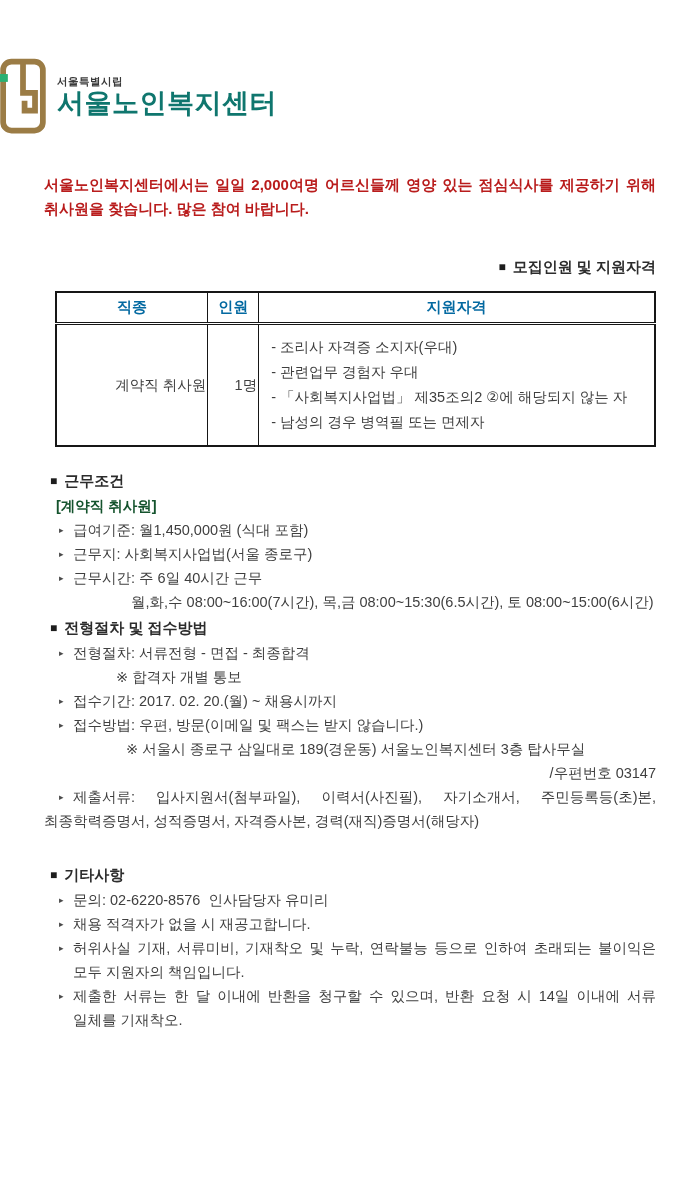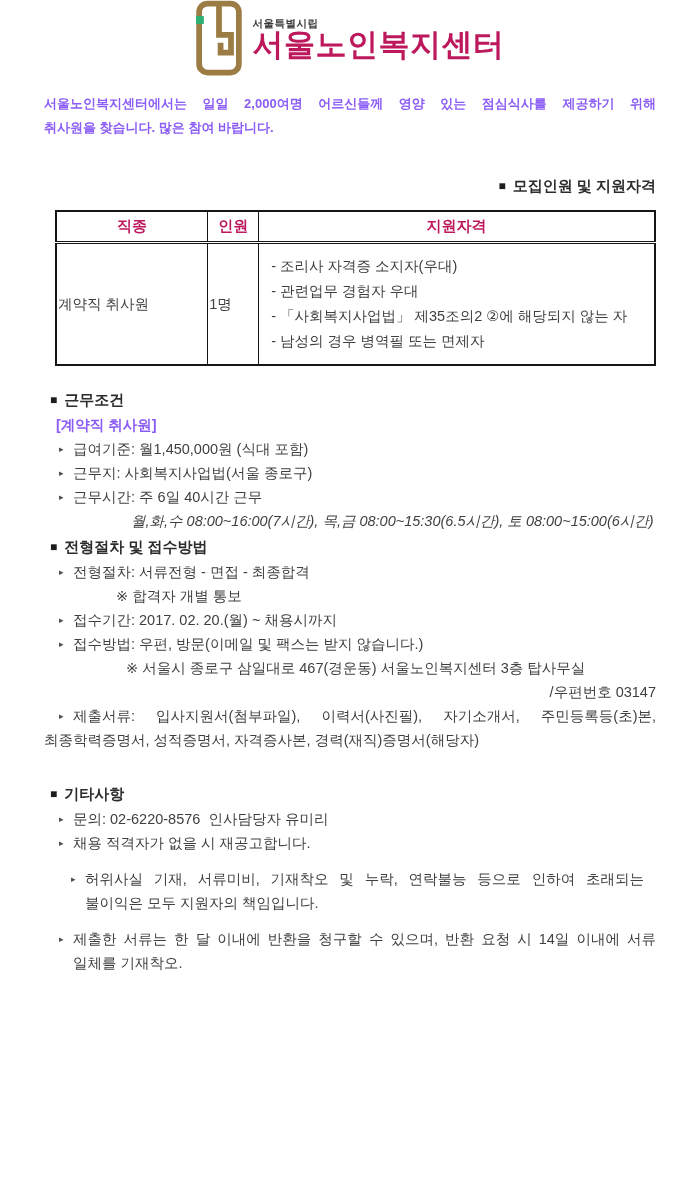--- a/index.html
+++ b/index.html
@@ -5,58 +5,58 @@
   * { box-sizing: border-box; }
   html,body { margin:0; padding:0; }
   body {
     width:700px; height:1200px; background:#ffffff; overflow:hidden;
     color:#3f3f3f;
     font-family:"Liberation Sans","DejaVu Sans",sans-serif;
     font-size:14.5px; line-height:24px;
     word-break:keep-all;
   }
   
-  .logo-row { display:flex; justify-content:center; align-items:center; gap:11px; }
+  .logo-row { display:flex; align-items:center; gap:11px; padding-top:58px; }
   .logo-mark svg { display:block; }
   .logo-text .small { font-size:10.5px; line-height:13px; font-weight:600; color:#3a3a3a; letter-spacing:0.5px; }
-  .logo-text .big   { font-size:31px;  line-height:30px; font-weight:600; color:#be185d; letter-spacing:0.5px; }
+  .logo-text .big   { font-size:27px;  line-height:30px; font-weight:600; color:#0f766e; letter-spacing:0.5px; }
 
   
   .content { padding:0 44px; }
 
-  .intro { margin-top:16px; font-weight:700; color:#8b5cf6; font-size:13px; }
+  .intro { margin-top:39px; font-weight:700; color:#b91c1c; font-size:15px; }
   .intro .l1 { text-align:justify; text-align-last:justify; }
 
   .sec-h { font-weight:700; color:#2c2c2c; font-size:15px; margin-left:6px; }
   .sec-h .sq { font-size:12px; margin-right:7px; position:relative; top:-1px; color:#1d1d1d; }
   .mt-sec1 { margin-top:34px;text-align:right; }
   .mt-sec2 { margin-top:22px; }
   .mt-sec3 { margin-top:2px; }
   .mt-sec4 { margin-top:30px; }
 
   
   table.recruit { border-collapse:collapse; margin:11px 0 0 11px; table-layout:fixed; }
   table.recruit { border:2px solid #161616; }
   table.recruit th {
     border:1px solid #161616; border-bottom:3px double #161616;
-    height:31px; font-size:15px; font-weight:700; color:#be185d; text-align:center;
+    height:31px; font-size:15px; font-weight:700; color:#0369a1; text-align:center;
   }
   table.recruit td { border:1px solid #161616; }
-  td.c { text-align:left; height:104px; }
+  td.c { text-align:right; height:104px; }
   td.qual { padding:10px 10px 10px 12px; line-height:25px; }
 
   
-  .sub-h { margin-left:12px; margin-top:0; font-weight:700; color:#8b5cf6; }
+  .sub-h { margin-left:12px; margin-top:0; font-weight:700; color:#14532d; }
   .li { padding-left:29px; text-indent:-14px; }
   .li .blt { display:inline-block; width:14px; text-indent:0; font-size:9px; color:#4a4a4a; vertical-align:2px; }
   .li.outdent { padding-left:0; text-indent:15px; }
   .li.outdent .blt { text-indent:0; }
   .just { text-align:justify; }
   .pre  { white-space:pre-wrap; }
-  .ind-a { margin-left:87px;font-style:italic; }
+  .ind-a { margin-left:87px; }
   .ind-b { margin-left:58px; }
   .ind-c { margin-left:72px; }
   .ind-d { margin-left:82px; }
   .ind-e { margin-left:97px;text-align:right; }
 </style>
 </head>
 <body>
 
 <div class="logo-row">
   <div class="logo-mark">
@@ -119,25 +119,25 @@
   <p class="li" style="margin:0"><span class="blt">▸</span><span>근무시간: 주 6일 40시간 근무</span></p>
   <div class="ind-a">월,화,수 08:00~16:00(7시간), 목,금 08:00~15:30(6.5시간), 토 08:00~15:00(6시간)</div>
 
   <div class="sec-h mt-sec3">
     <span class="sq">■</span><span>전형절차 및 접수방법</span>
   </div>
   <p class="li" style="margin:0"><span class="blt">▸</span><span>전형절차: 서류전형 - 면접 - 최종합격</span></p>
   <div class="ind-c">※ 합격자 개별 통보</div>
   <p class="li" style="margin:0"><span class="blt">▸</span><span>접수기간: 2017. 02. 20.(월) ~ 채용시까지</span></p>
   <p class="li" style="margin:0"><span class="blt">▸</span><span>접수방법: 우편, 방문(이메일 및 팩스는 받지 않습니다.)</span></p>
-  <div class="ind-d">※ 서울시 종로구 삼일대로 467(경운동) 서울노인복지센터 3층 탑사무실</div>
+  <div class="ind-d">※ 서울시 종로구 삼일대로 189(경운동) 서울노인복지센터 3층 탑사무실</div>
   <div class="ind-e">/우편번호 03147</div>
   <p class="li outdent just" style="margin:0"><span class="blt">▸</span><span>제출서류: 입사지원서(첨부파일), 이력서(사진필), 자기소개서, 주민등록등(초)본, 최종학력증명서, 성적증명서, 자격증사본, 경력(재직)증명서(해당자)</span></p>
 
   <div class="sec-h mt-sec4">
     <span class="sq">■</span><span>기타사항</span>
   </div>
   <p class="li pre" style="margin:0"><span class="blt">▸</span><span>문의: 02-6220-8576  인사담당자 유미리</span></p>
   <p class="li" style="margin:0"><span class="blt">▸</span><span>채용 적격자가 없을 시 재공고합니다.</span></p>
-  <p class="li just" style="margin:12px"><span class="blt">▸</span><span>허위사실 기재, 서류미비, 기재착오 및 누락, 연락불능 등으로 인하여 초래되는 불이익은 모두 지원자의 책임입니다.</span></p>
+  <p class="li just" style="margin:0"><span class="blt">▸</span><span>허위사실 기재, 서류미비, 기재착오 및 누락, 연락불능 등으로 인하여 초래되는 불이익은 모두 지원자의 책임입니다.</span></p>
   <p class="li just" style="margin:0"><span class="blt">▸</span><span>제출한 서류는 한 달 이내에 반환을 청구할 수 있으며, 반환 요청 시 14일 이내에 서류 일체를 기재착오.</span></p>
 
 </div>
 
 </body></html>

